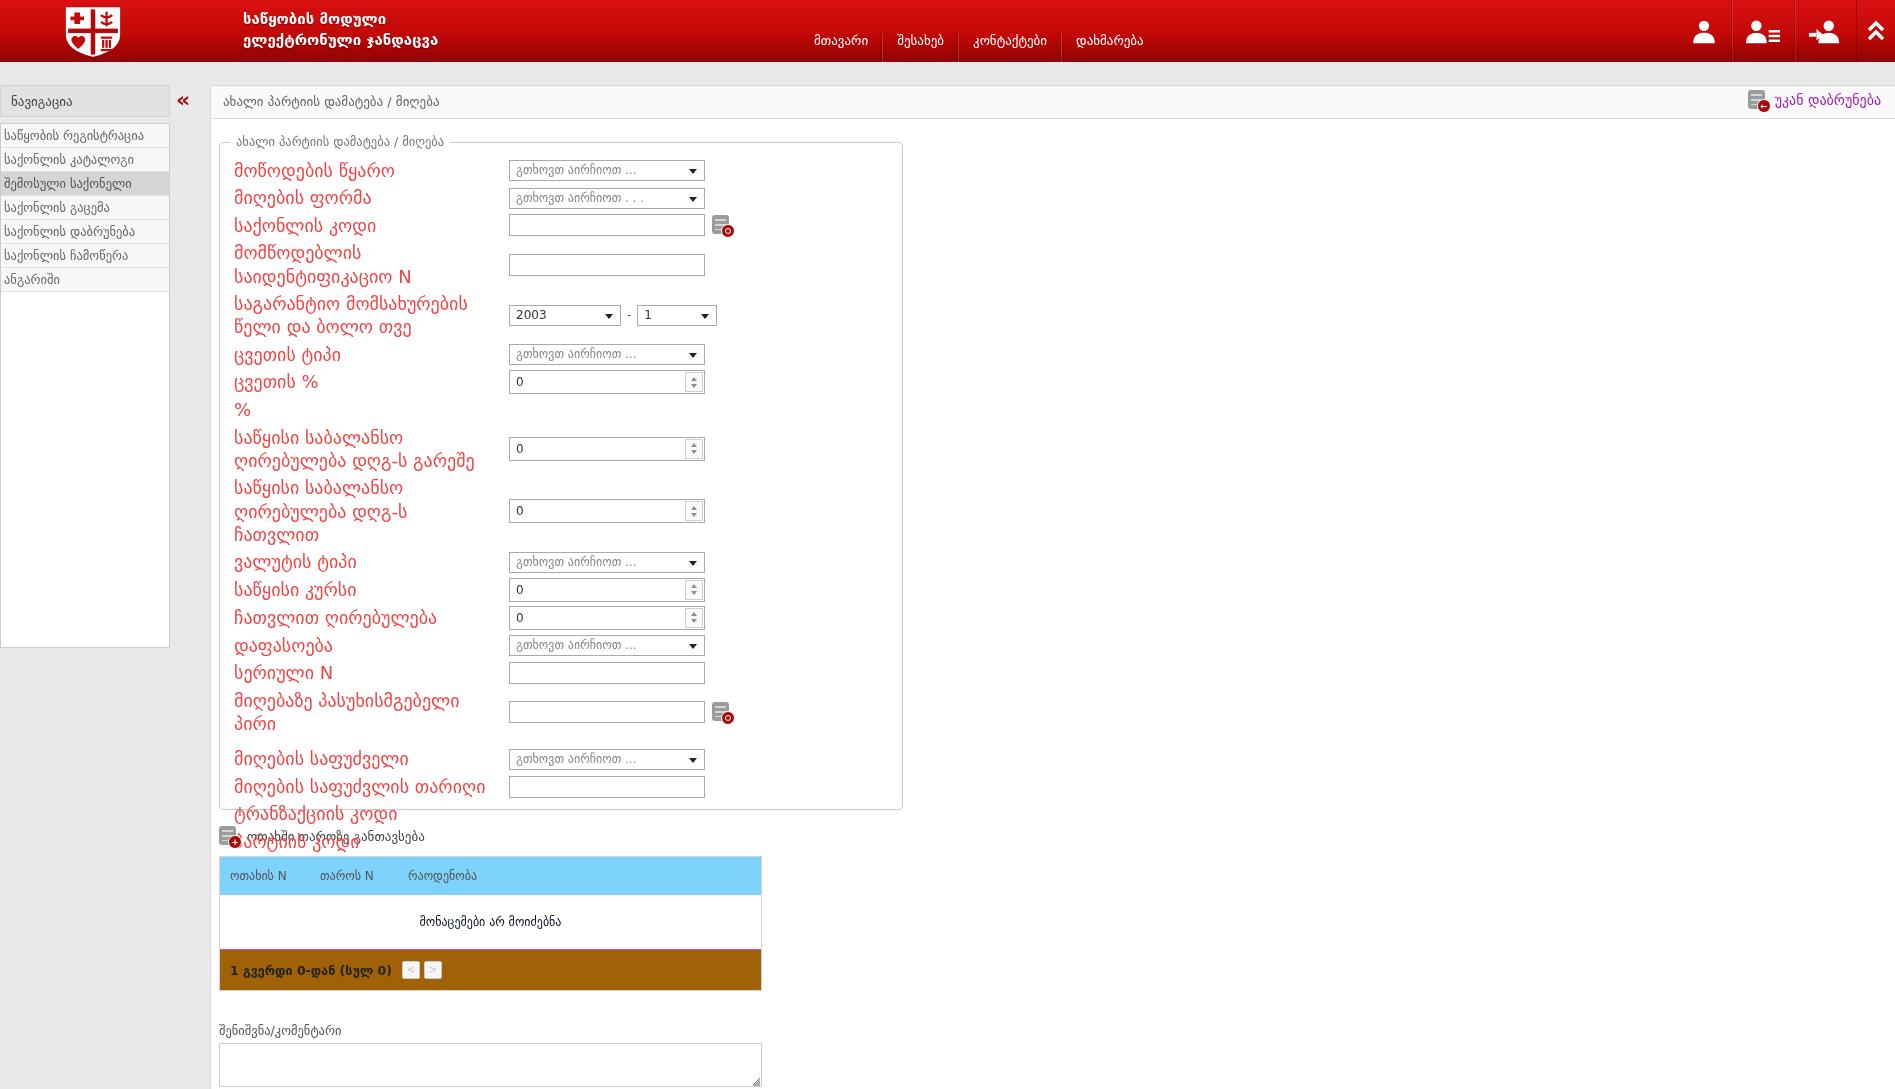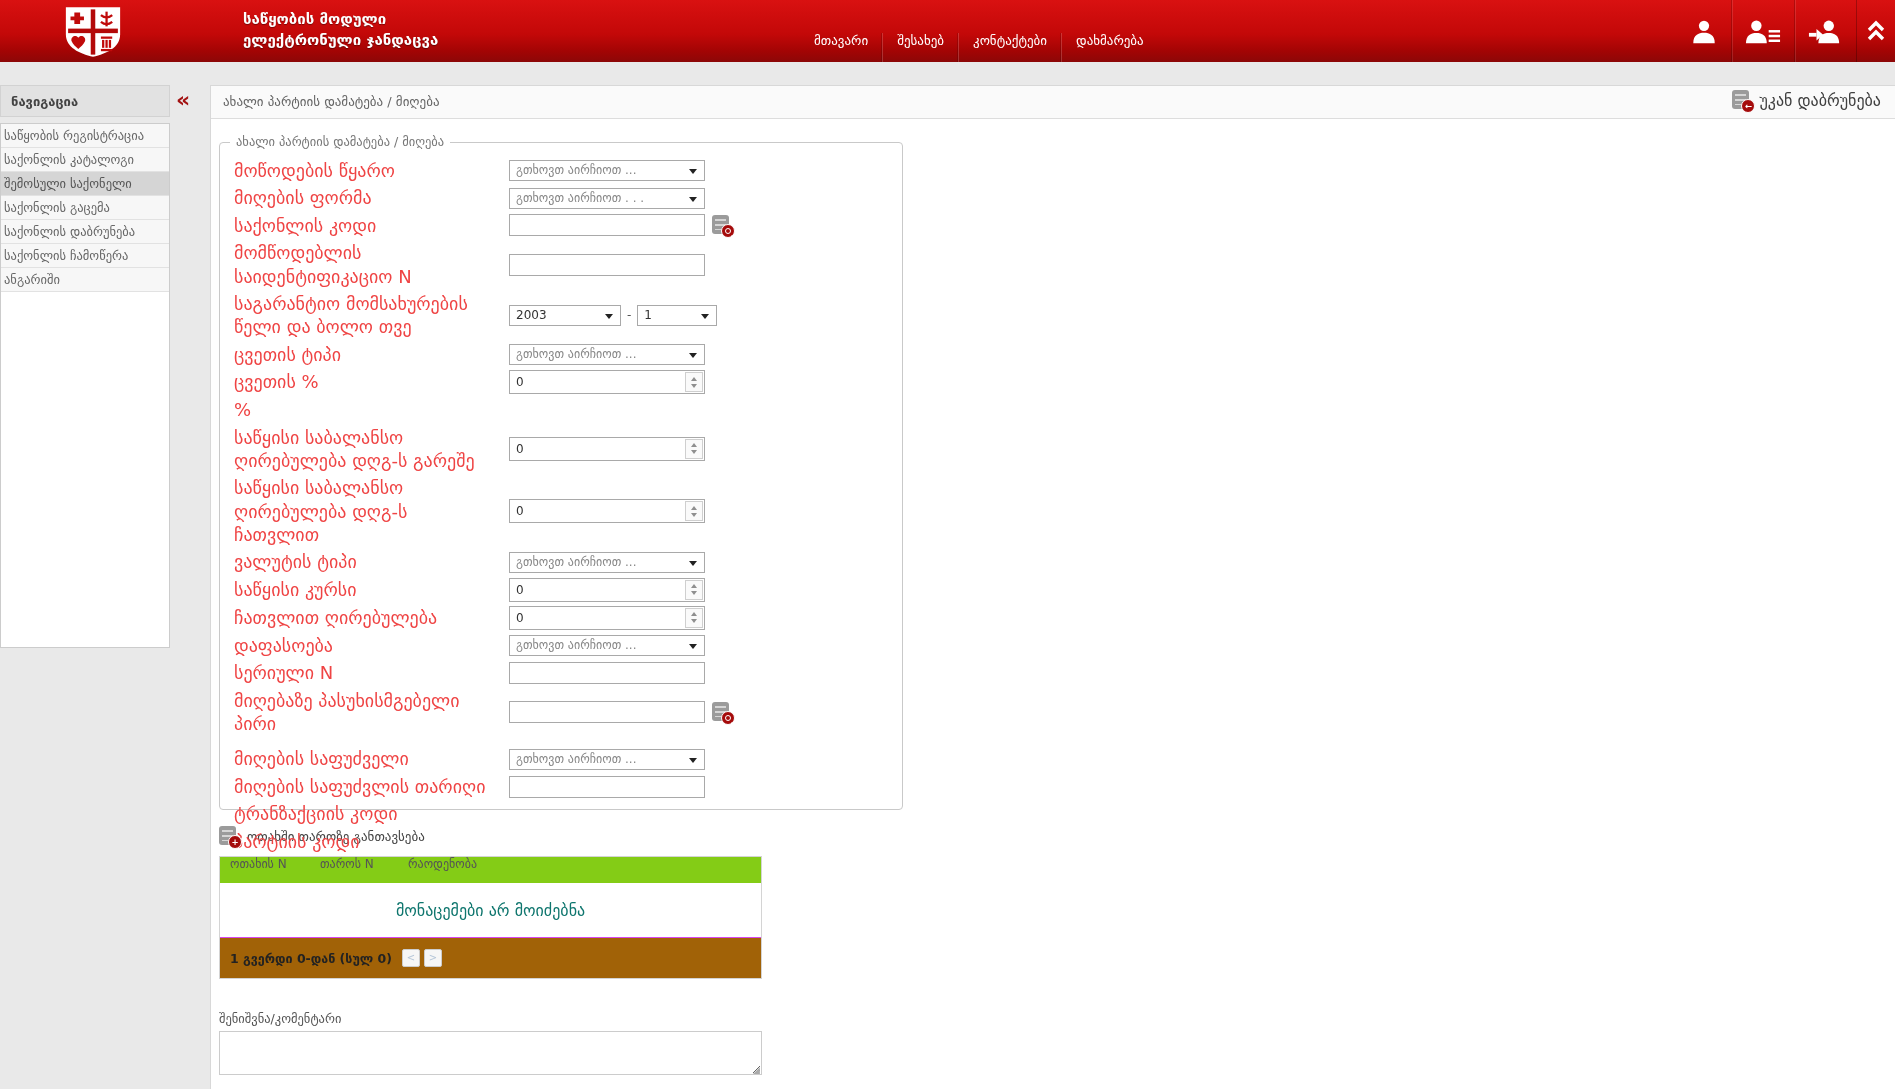--- a/index.html
+++ b/index.html
@@ -13,32 +13,32 @@
   .nav{position:absolute;left:800px;top:0;height:62px;display:flex;align-items:flex-end}
   .nav .nav-item{color:#fff;font-size:13px;padding:0 14px 14px 14px;cursor:pointer;border-left:1px solid rgba(255,255,255,.18);box-shadow:-1px 0 0 rgba(0,0,0,.15)}
   .nav .nav-item:first-child{border-left:none;box-shadow:none}
   .hdr-icons{position:absolute;right:40px;top:0;height:62px;display:flex;align-items:center}
   .hdr-ic{padding:0 13px;height:62px;display:flex;align-items:center;border-left:1px solid rgba(0,0,0,.18);box-shadow:inset 1px 0 0 rgba(255,255,255,.12);cursor:pointer}
   .hdr-ic:first-child{border-left:none;box-shadow:none}
   .collapse-top{position:absolute;right:0;top:0;width:38px;height:62px;display:flex;align-items:center;justify-content:center;border-left:1px solid rgba(0,0,0,.25);cursor:pointer}
 
   
   .sidebar{position:absolute;left:0;top:85px;width:210px}
-  .sb-head{width:170px;height:32px;line-height:32px;background:#e2e2e2;border:1px solid #d2d2d2;box-sizing:border-box;padding-left:10px;color:#444;font-weight:bold;font-size:13px}
+  .sb-head{width:170px;height:32px;line-height:32px;background:#e2e2e2;border:1px solid #d2d2d2;box-sizing:border-box;padding-left:10px;color:#444;font-weight:normal;font-size:13px}
   .sb-collapse{position:absolute;left:176px;top:2px;color:#a31212;font-size:22px;font-weight:bold;cursor:pointer;letter-spacing:-2px}
   .sb-panel{margin-top:6px;width:170px;height:525px;background:#fff;border:1px solid #ccc;box-sizing:border-box}
   .sb-item{height:23px;line-height:23px;padding-left:3px;font-size:12.5px;color:#666;border-bottom:1px solid #e2e2e2;background:#f7f7f7;cursor:pointer;white-space:nowrap;overflow:hidden}
   .sb-item.selected{background:#d5d5d5;color:#555}
 
   
   .main{position:absolute;left:210px;top:85px;right:0;bottom:0;background:#fff;border-left:1px solid #d8d8d8;border-top:1px solid #d8d8d8}
   .crumb-bar{height:32px;border-bottom:1px solid #ddd;background:#fafafa;position:relative}
   .crumb{line-height:32px;padding-left:12px;font-size:13px;color:#666}
   .back-btn{position:absolute;right:14px;top:4px;display:flex;align-items:center;gap:7px;cursor:pointer}
-  .back-btn .bl{font-size:16px;color:#404040}
+  .back-btn .bl{font-size:14px;color:#a21caf}
 
   .content{padding:23px 0 0 8px}
 
   
   .fset{position:relative;width:684px;border:1px solid #c9c9c9;border-radius:4px;box-sizing:border-box;padding:12px 0 6px 0;height:668px}
   .legend{position:absolute;top:-9px;left:10px;background:#fff;padding:0 6px;font-size:12.5px;color:#777}
 
   .row{display:flex;align-items:center;margin:4px 0 4px 14px}
   .row .lbl{width:263px;padding-right:12px;font-size:18px;color:#ef4444;line-height:1.3;flex:none}
   .sel{position:relative;width:196px;height:21px;line-height:19px;border:1px solid #a9a9a9;background:#fff;font-size:12px;color:#888;padding:0 22px 0 6px;box-sizing:border-box;cursor:pointer;white-space:nowrap;overflow:hidden}
@@ -60,25 +60,25 @@
   .doc .sheet::before{content:"";position:absolute;left:3px;right:3px;top:4px;height:11px;background:repeating-linear-gradient(to bottom,#d6d6d6 0 2px,transparent 2px 5px)}
   .doc .badge{position:absolute;right:-3px;bottom:-3px;width:12px;height:12px;border-radius:50%;background:#a50b0b;border:1px solid #fdfdfd;color:#fff;font-size:8.5px;line-height:12px;text-align:center;font-weight:bold}
   .mg{position:absolute;left:2.5px;top:2.5px;width:4px;height:4px;border:1.5px solid #fff;border-radius:50%}
   .mg::after{content:"";position:absolute;left:6px;top:6px;width:4px;height:1.5px;background:#fff;transform:rotate(45deg);transform-origin:0 0}
   .sbtn{margin-left:7px;cursor:pointer}
 
   
   .place-link{margin:16px 0 0 0;display:flex;align-items:center;gap:8px;cursor:pointer}
   .place-link .pl{font-size:13px;color:#444}
   .grid{margin-top:10px;width:543px;border:1px solid #d4d4d4;box-sizing:border-box}
-  .grid-head{display:flex;background:#84cc16;height:26px;align-items:flex-start}
+  .grid-head{display:flex;background:#7dd3fc;height:38px;align-items:center}
   .gh{font-size:12px;color:#555;padding-left:10px}
   .gh.c1{width:80px}.gh.c2{width:78px}.gh.c3{flex:1}
   .grid-body{height:54px;background:#fff;display:flex;align-items:center;justify-content:center}
-  .empty-txt{font-size:16px;color:#0f766e}
+  .empty-txt{font-size:12px;color:#0f172a}
   .pager{background:#a16207;border-top:1px solid #d946ef;height:34px;display:flex;align-items:center;padding:3px 10px;gap:10px}
   .pager .ptxt{font-size:12.5px;color:#222;font-weight:bold}
   .pbtn{width:16px;height:16px;background:#f6f6f6;border:1px solid #ccc;color:#b5c6d8;font-size:10px;line-height:15px;text-align:center;border-radius:2px;cursor:default}
 
   
   .cmt-lbl{margin-top:32px;font-size:12.5px;color:#555}
   .cmt-wrap{position:relative;width:543px;margin-top:5px}
   .cmt{width:543px;height:44px;border:1px solid #ccc;box-sizing:border-box;resize:both;font-family:inherit;font-size:12px;color:#333}
   .grip{position:absolute;right:2px;bottom:4px;color:#aaa;font-size:9px;pointer-events:none}
   .actions{margin-top:18px;display:flex;align-items:center;gap:12px}

